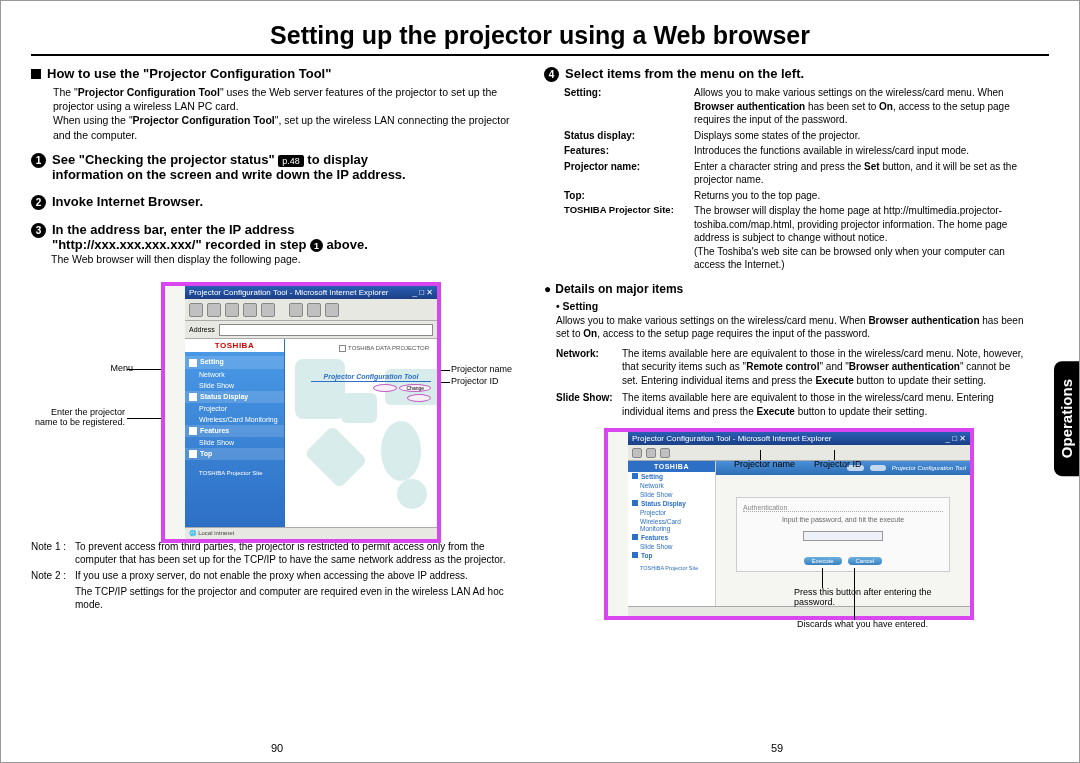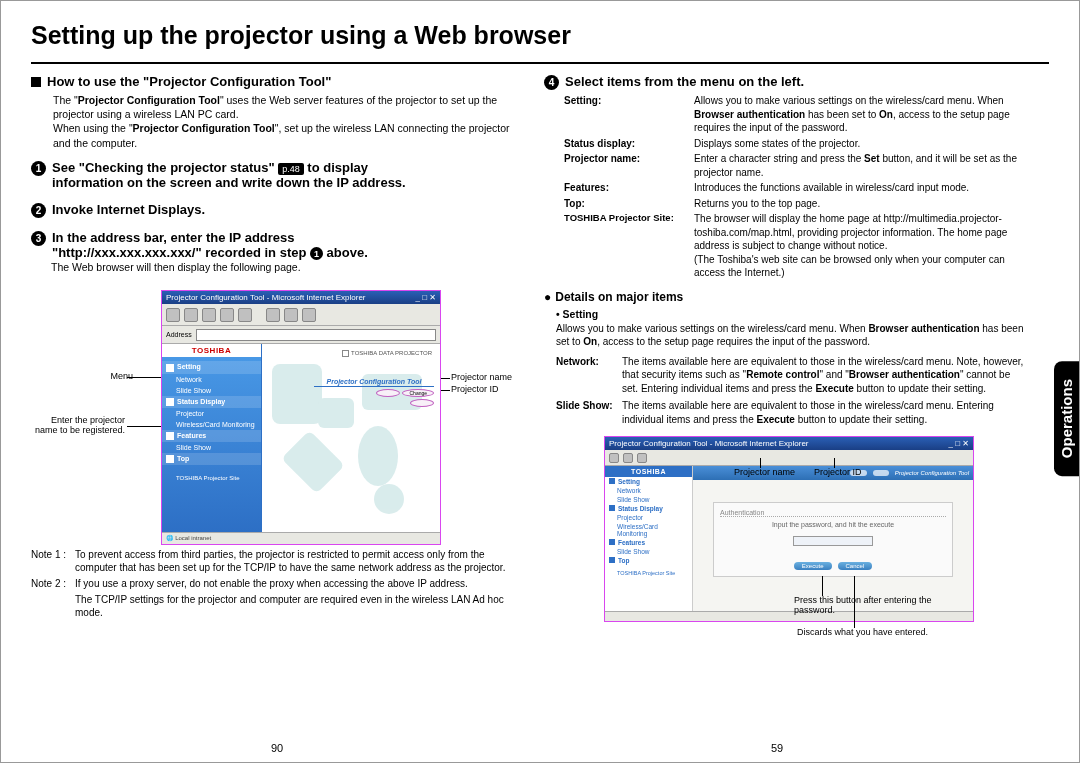--- a/index.html
+++ b/index.html
@@ -15,22 +15,23 @@
     .page {
       position: absolute;
       top: 0; left: 0; right: 0; bottom: 0;
       padding: 20px 30px 10px 30px;
       border: 1px solid #999;
     }
     .page-title {
       font-size: 25px;
       font-weight: bold;
       border-bottom: 2px solid #000;
-      padding-bottom: 12px;
+      padding-bottom: 4px;
       margin-bottom: 10px;
+      text-align: center;
     }
     .columns {
       display: flex;
       gap: 28px;
     }
     .col { flex: 1; }
 
     .section-head {
       font-size: 13px;
       font-weight: bold;
@@ -97,22 +98,23 @@
       font-size: 9px;
       text-align: right;
       line-height: 1.1;
     }
     .lbl.r { text-align: left; }
     .line {
       position: absolute;
       background: #000;
     }
     .browser {
-      border: 1px solid #d946ef;
+      border: 4px solid #d946ef;
       background: #f5f5f2;
+      padding-left: 20px;
     }
     .titlebar {
       background: linear-gradient(#2a5fb5, #1a3f85);
       color: #fff;
       font-size: 8px;
       padding: 2px 4px;
       display: flex;
       justify-content: space-between;
     }
     .toolbar {
@@ -390,21 +392,21 @@
       <div class="step-head">
         <span class="num-circle">1</span>
         <span>
           <span>See "Checking the projector status" </span><span class="pref">p.48</span><span> to display</span><br>
           <span>information on the screen and write down the IP address.</span>
         </span>
       </div>
 
       <div class="step-head" style="margin-top:12px">
         <span class="num-circle">2</span>
-        <span>Invoke Internet Displays.</span>
+        <span>Invoke Internet Browser.</span>
       </div>
 
       <div class="step-head" style="margin-top:12px">
         <span class="num-circle">3</span>
         <span>
           <span>In the address bar, enter the IP address</span><br>
           <span>"http://xxx.xxx.xxx.xxx/" recorded in step </span><span class="num-circle" style="width:13px;height:13px;font-size:9px;display:inline-flex;vertical-align:middle">1</span><span> above.</span>
         </span>
       </div>
       <div class="step-body">The Web browser will then display the following page.</div>
@@ -508,26 +510,26 @@
       <div style="margin-left:20px; margin-top:4px;">
         <div class="def-row">
           <div class="def-label">Setting:</div>
           <div class="def-body"><span>Allows you to make various settings on the wireless/card menu. When </span><b>Browser authentication</b><span> has been set to </span><b>On</b><span>, access to the setup page requires the input of the password.</span></div>
         </div>
         <div class="def-row">
           <div class="def-label">Status display:</div>
           <div class="def-body">Displays some states of the projector.</div>
         </div>
         <div class="def-row">
+          <div class="def-label">Features:</div>
+          <div class="def-body">Introduces the functions available in wireless/card input mode.</div>
+        </div>
+        <div class="def-row">
           <div class="def-label">Projector name:</div>
           <div class="def-body"><span>Enter a character string and press the </span><b>Set</b><span> button, and it will be set as the projector name.</span></div>
-        </div>
-        <div class="def-row">
-          <div class="def-label">Features:</div>
-          <div class="def-body">Introduces the functions available in wireless/card input mode.</div>
         </div>
         <div class="def-row">
           <div class="def-label">Top:</div>
           <div class="def-body">Returns you to the top page.</div>
         </div>
         <div class="def-row">
           <div class="def-label" style="width:130px;font-size:9.5px">TOSHIBA Projector Site:</div>
           <div class="def-body">
             <span>The browser will display the home page at http://multimedia.projector-toshiba.com/map.html, providing projector information. The home page address is subject to change without notice.</span><br>
             <span>(The Toshiba's web site can be browsed only when your computer can access the Internet.)</span>

